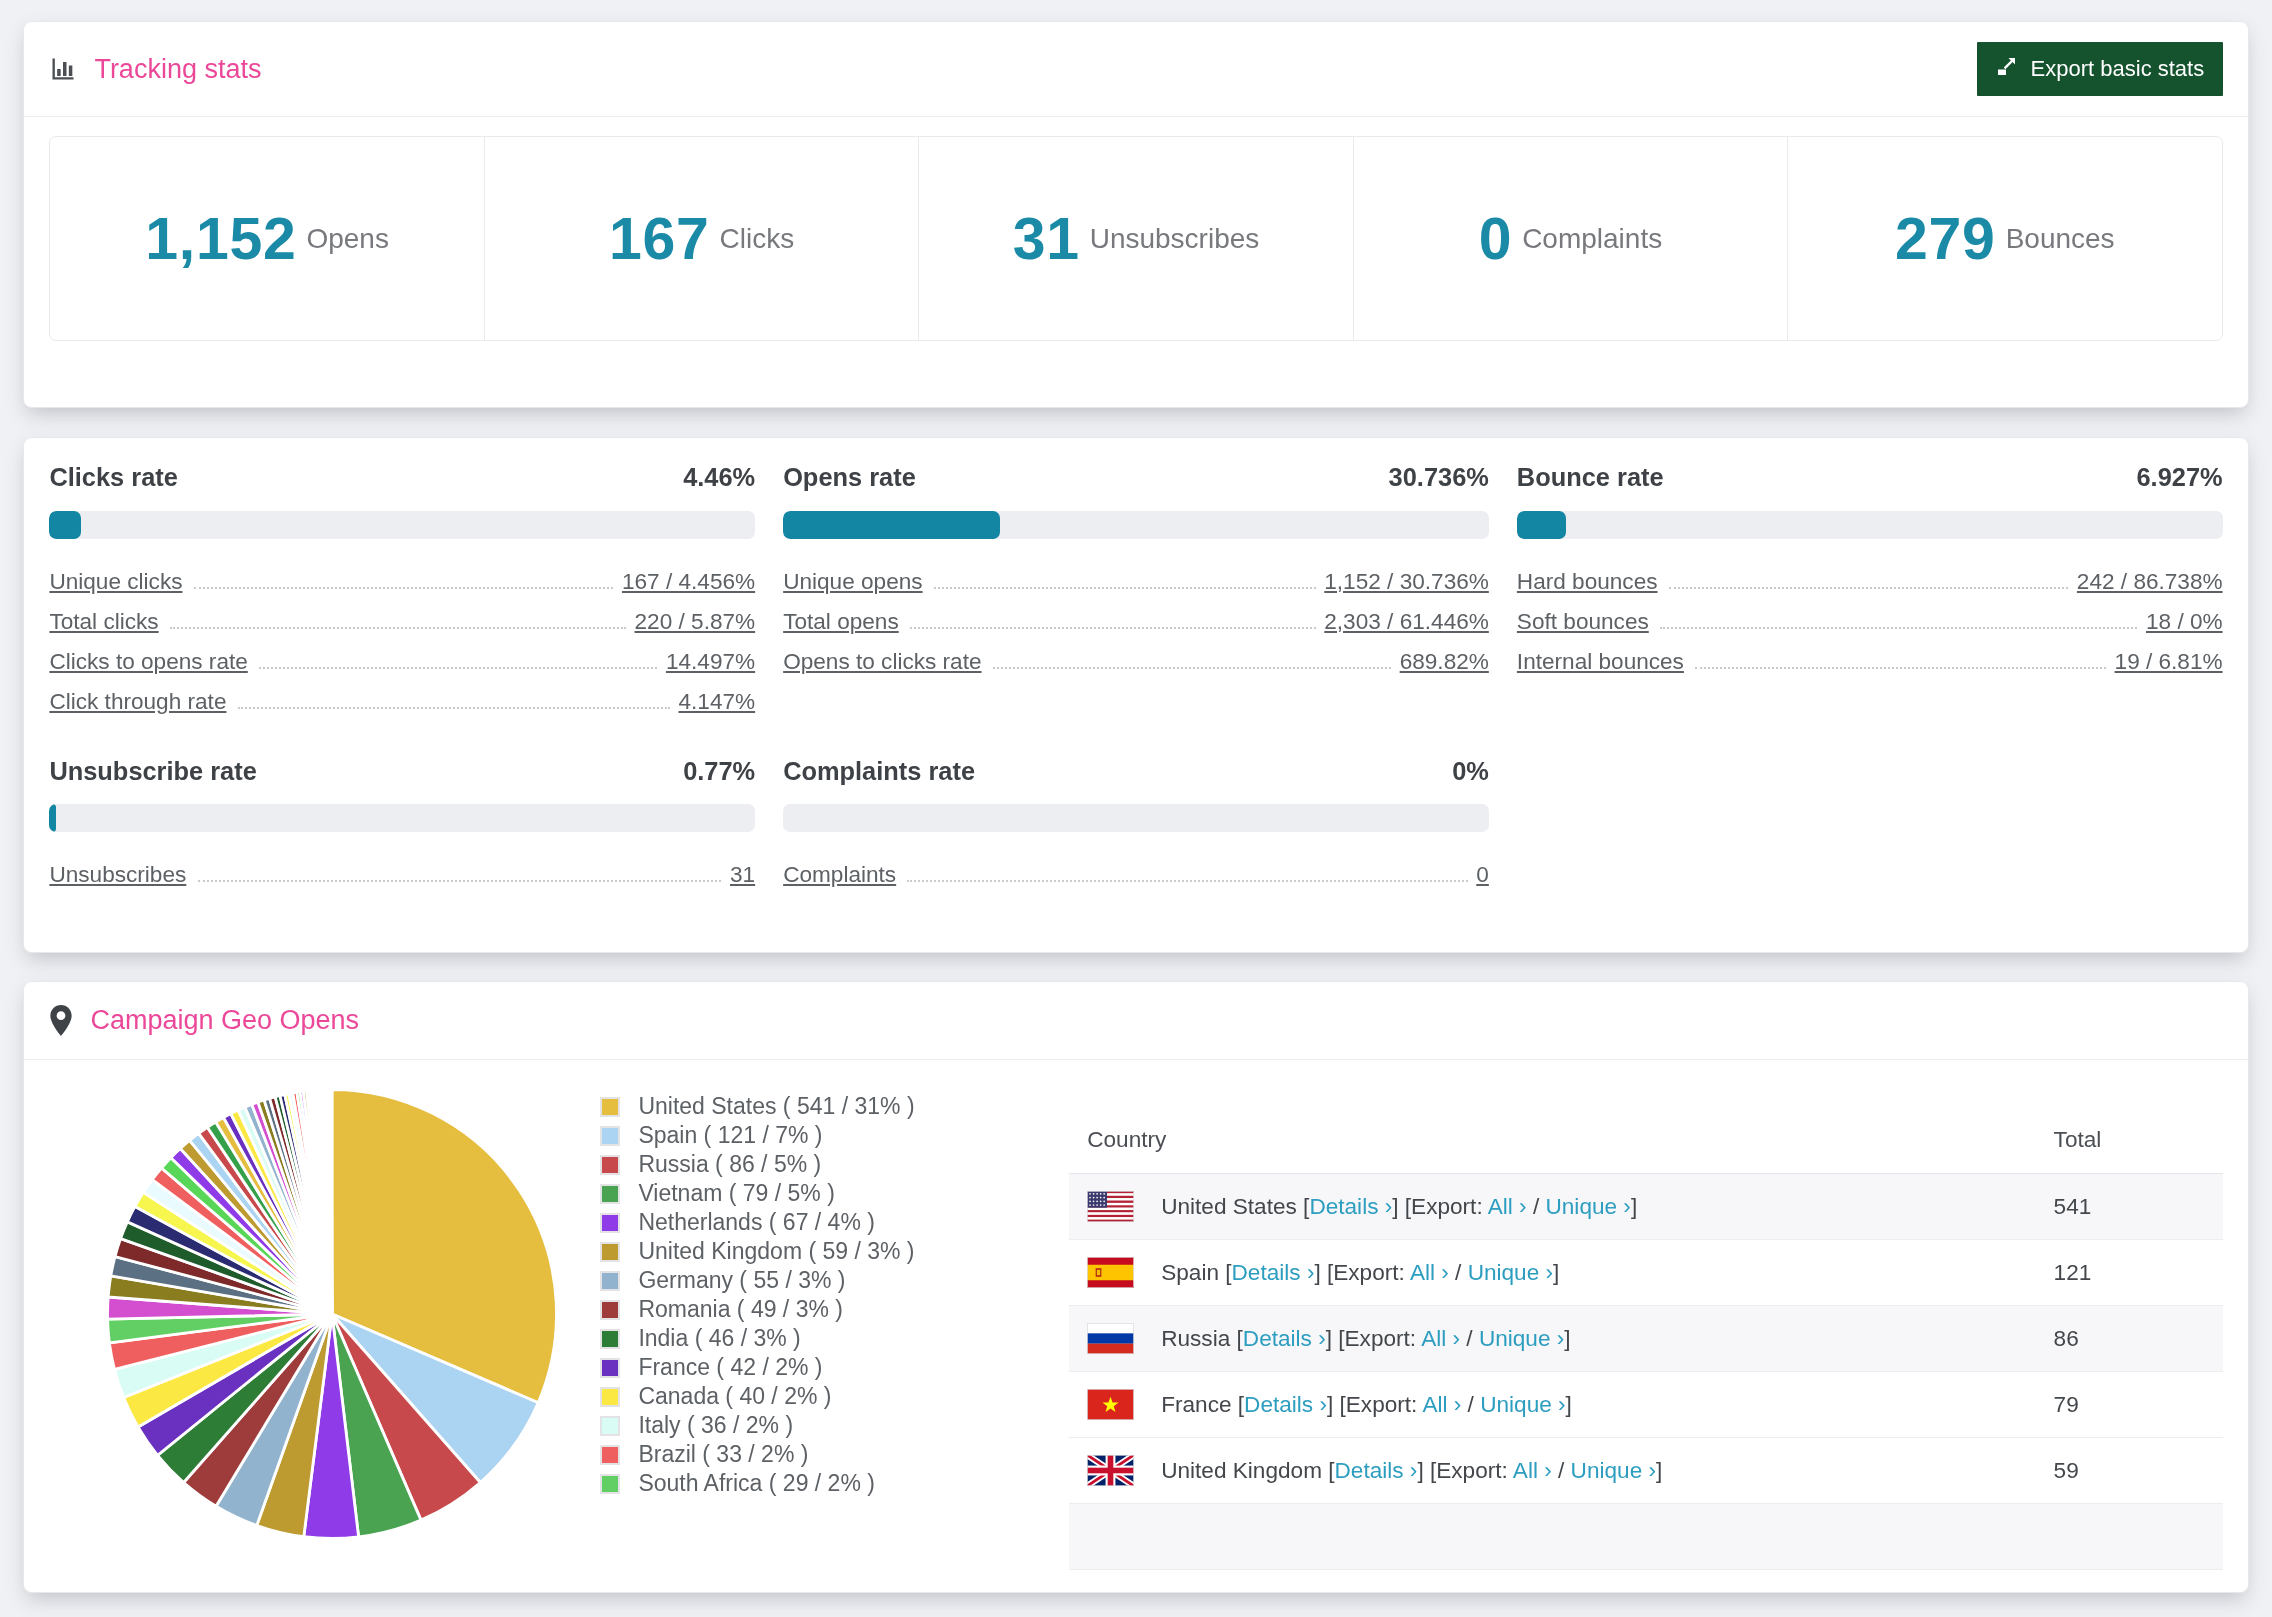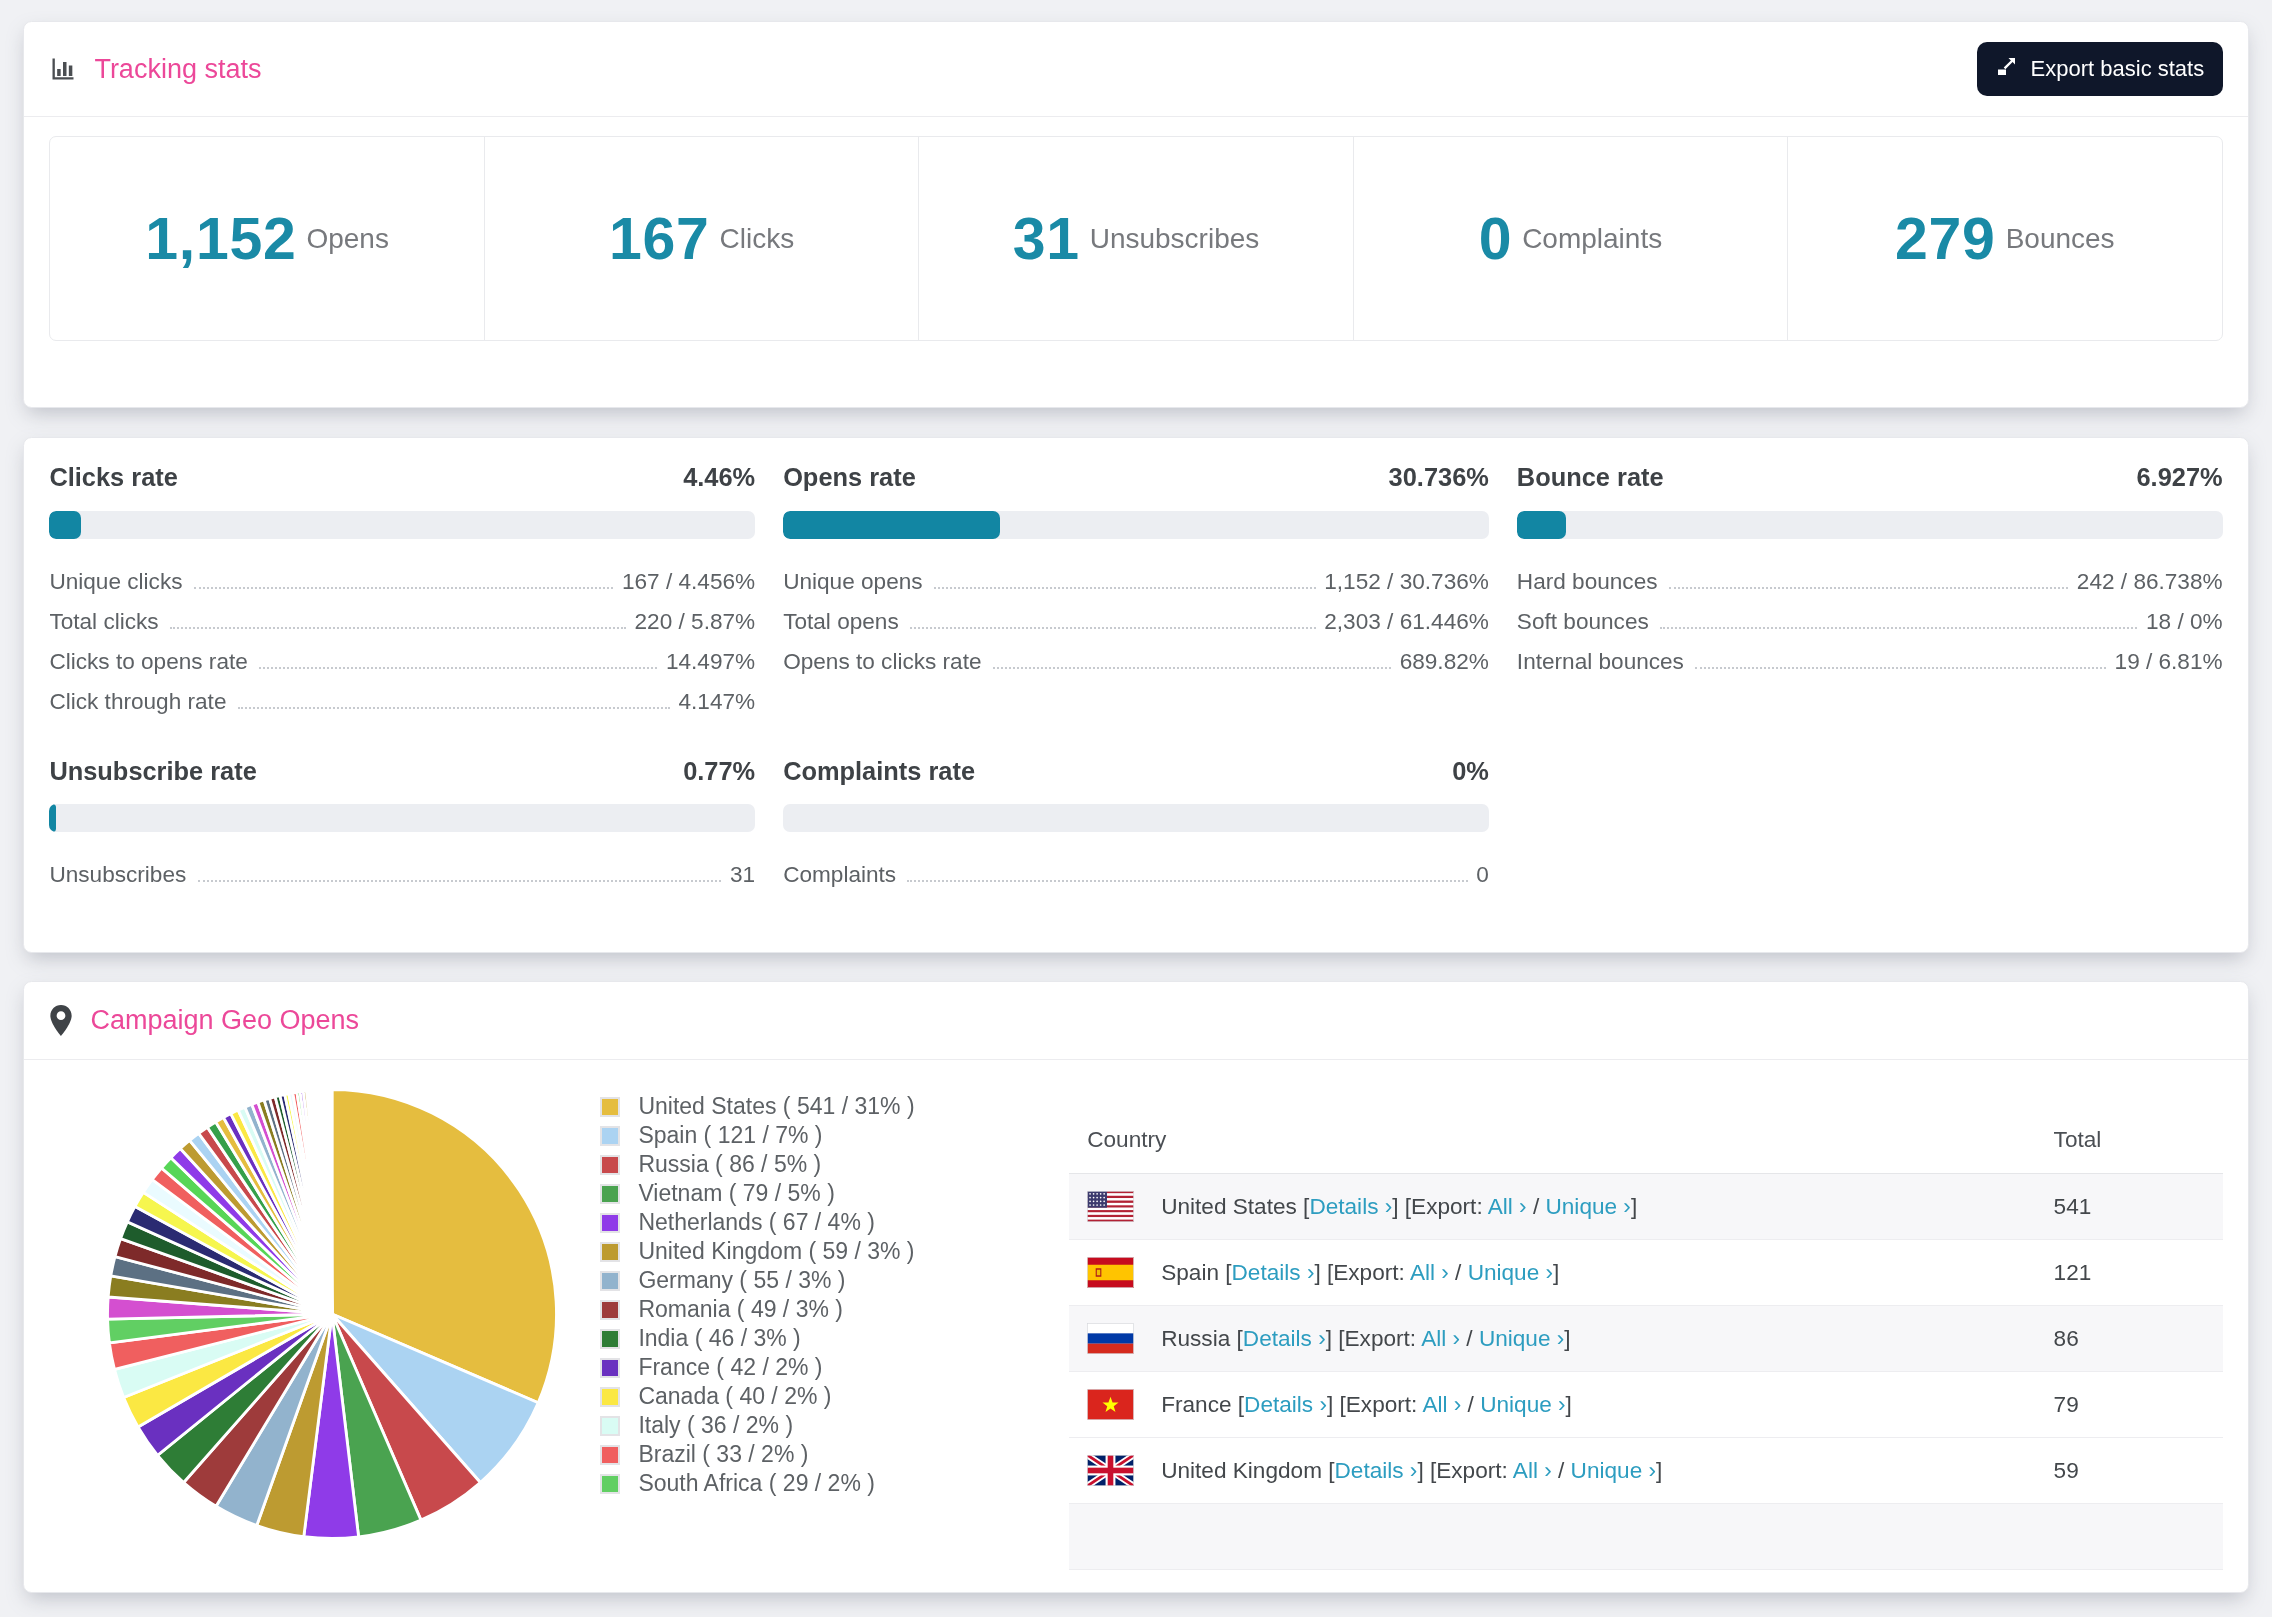--- a/index.html
+++ b/index.html
@@ -27,23 +27,23 @@
     padding:0 25.4px; border-bottom:1.4px solid #ececef;
   }
   #panel-stats .panel-header { height:95px; }
   #panel-geo   .panel-header { height:78px; }
   .panel-title { display:flex; align-items:center; gap:17px; font-size:27px; color:#ec4899; }
   .panel-title svg { display:block; }
 
   
   .btn-export {
     display:flex; align-items:center; gap:11.3px;
-    background:#0f172a; color:#ffffff;
+    background:#14532d; color:#ffffff;
     font-size:22px; font-family:inherit;
-    border:none; border-radius:10px;
+    border:none; border-radius:1px;
     padding:12px 18.4px; cursor:pointer;
   }
 
   
   .stats-row {
     margin:19px 25.4px; height:205px;
     display:flex;
     border:0.7px solid #e9eaed; border-radius:7px;
     background:#fff;
   }
@@ -59,21 +59,21 @@
   
   #rates-grid {
     padding:25.4px; display:grid;
     grid-template-columns:1fr 1fr 1fr;
     column-gap:41px; row-gap:32px;gap:28px;
   }
   .rate-head { display:flex; justify-content:space-between; align-items:baseline;
                font-size:25.4px; font-weight:700; color:#3e4246; margin-bottom:18.4px; }
   .rate-bar { height:28px; background:#eceef2; border-radius:7px; overflow:hidden; margin-bottom:30px; }
   .rate-bar-fill { height:100%; background:#1286a3; border-radius:7px; }
-  .rate-row { display:flex; align-items:baseline; font-size:22.6px; color:#5d6165; height:40px; }
+  .rate-row { display:flex; align-items:baseline; font-size:22.6px; color:#5d6165; height:40px;text-decoration:underline; }
   .rate-row .leader { flex:1; border-bottom:2.1px dotted #c7cacf; margin:0 8.5px 6.4px 11.3px; }
 
   
   .geo-body { display:flex; padding:14px 25.4px 0 40px; }
   .pie-wrap { width:536px; display:flex; justify-content:center; }
   .legend { width:466px; padding-top:18.4px; }
   .legend-item { display:flex; align-items:center; gap:18.4px; height:29px; font-size:23px; color:#5d6165; }
   .legend-swatch { width:20px; height:20px; border:2.8px solid #e3e3e6; flex:0 0 auto; }
 
   .geo-table { flex:1; margin-left:2.8px; margin-top:32px; max-height:474px; overflow:hidden; font-size:22.6px; }

